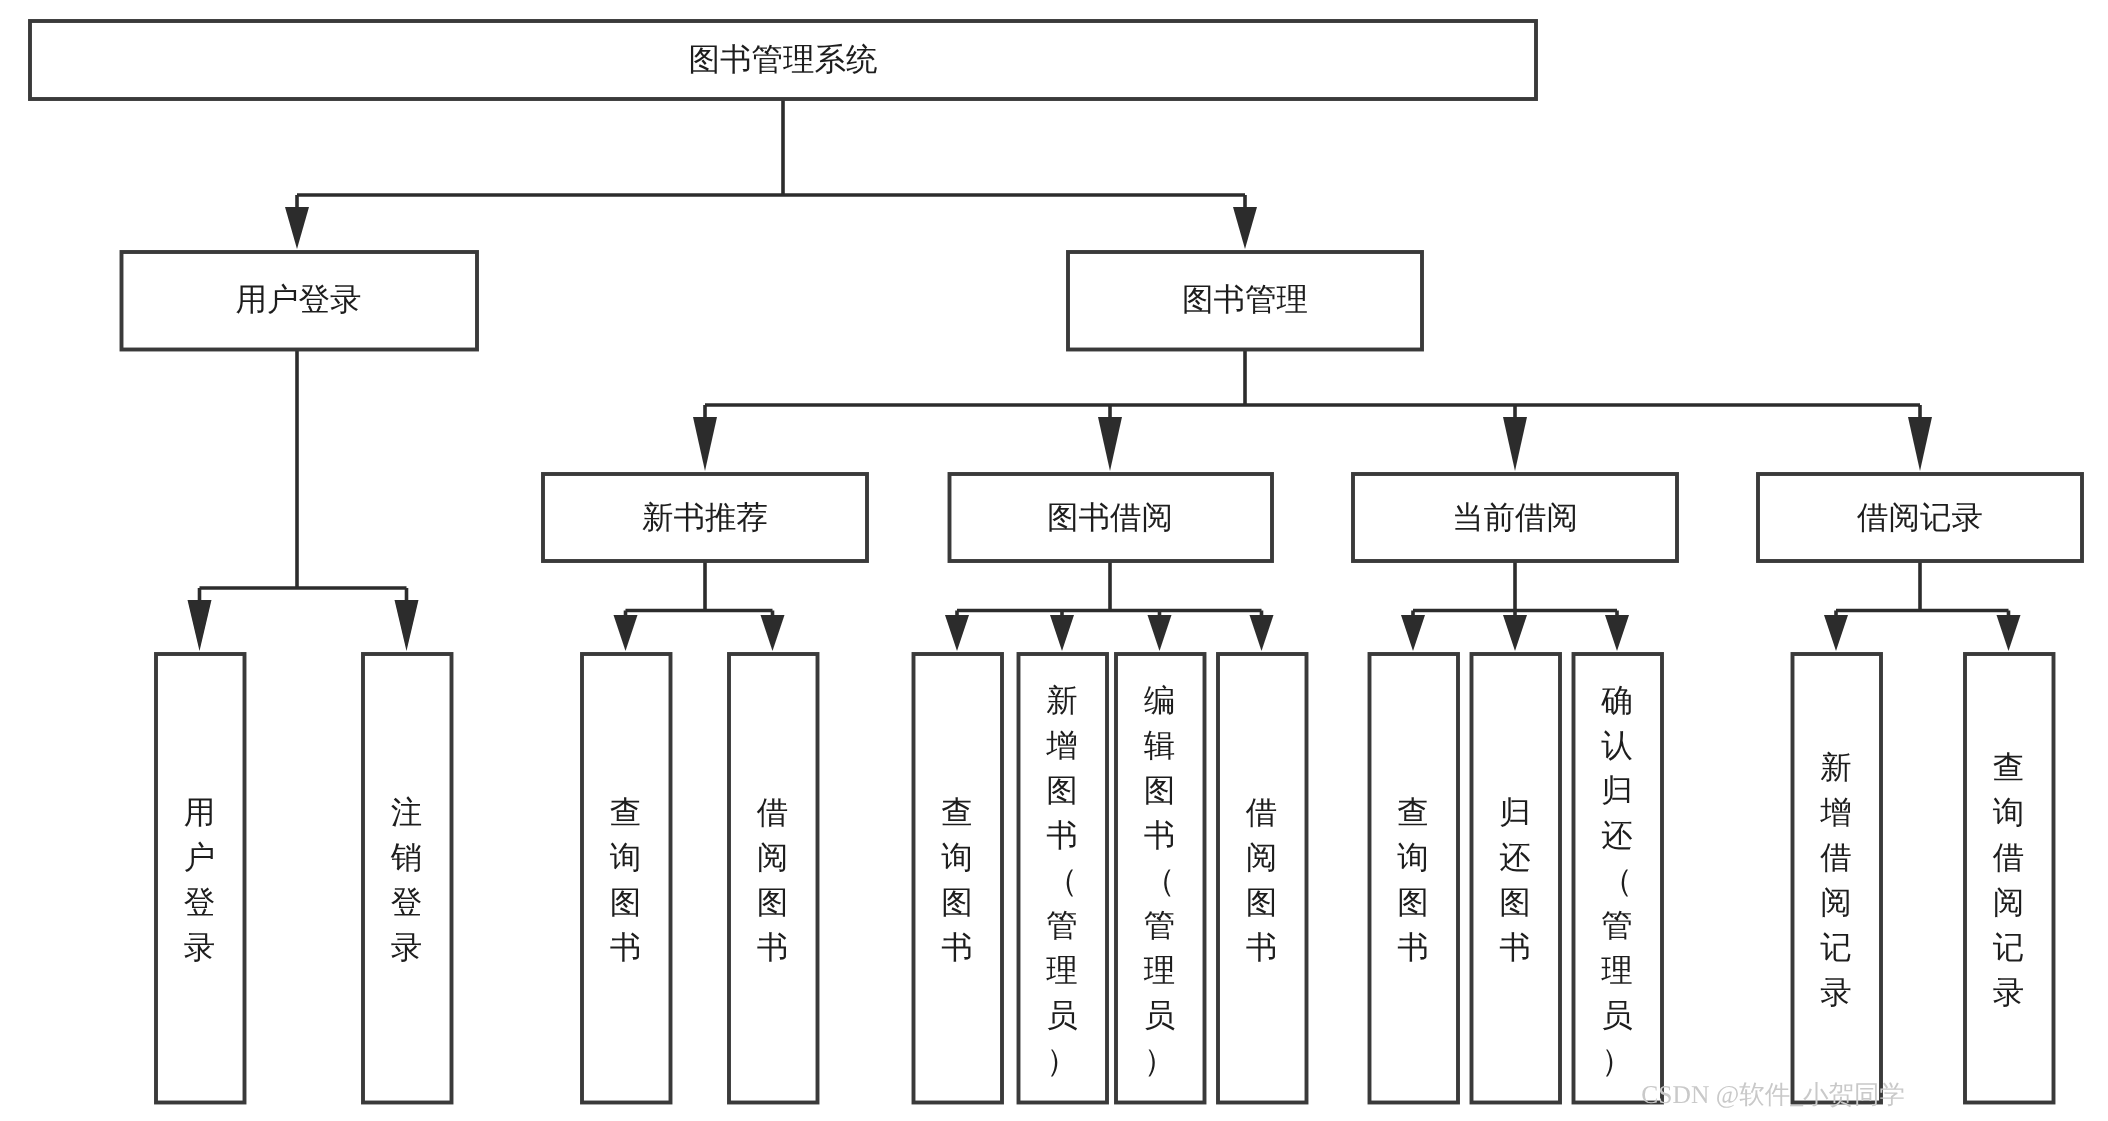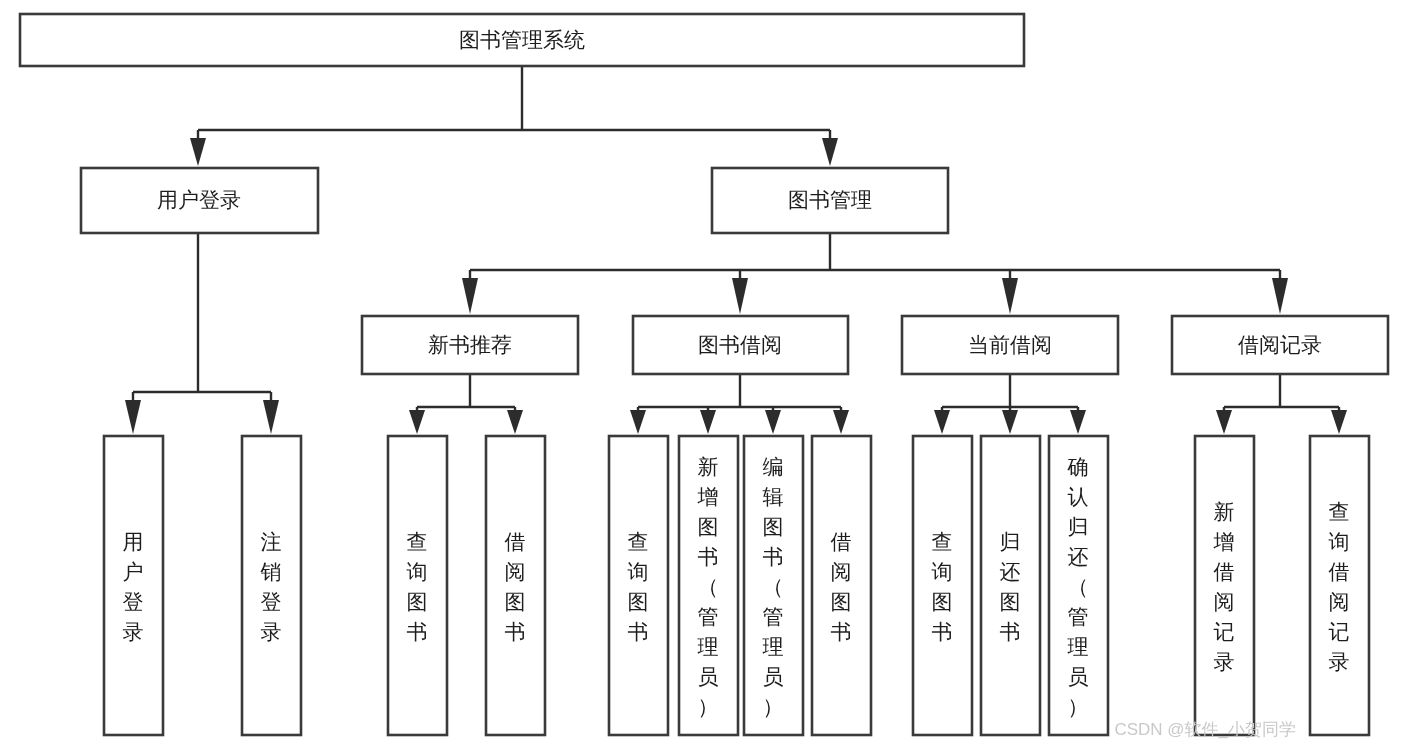--- a/index.html
+++ b/index.html
@@ -11,21 +11,20 @@
     width: 1405px;
     height: 747px;
     font-family: "DejaVu Sans", "Liberation Sans", sans-serif;
     overflow: hidden;
     position: relative;
   }
   #diagram-root {
     position: relative;
     width: 1282px;
     height: 747px;
-    padding-left: 26px;
   }
   svg#tree-svg {
     position: absolute;
     top: 0;
     left: 0;
     width: 1405px;
     height: 747px;
     display: block;
   }
   .node-box {
@@ -54,21 +53,21 @@
   .edge-arrow {
     fill: #2c2c2c;
     stroke: none;
   }
   .watermark {
     position: absolute;
     right: 12px;
     bottom: 6px;
     color: #c9c9c9;
     font-size: 17px;
-    font-family: Liberation Sans, sans-serif;
+    font-family: Liberation Serif, serif;
     white-space: nowrap;
     user-select: none;
   }
 </style>
 </head>
 <body>
 
 <div id="diagram-root">
 
   <svg id="tree-svg" viewBox="0 0 1405 747" xmlns="http://www.w3.org/2000/svg">

